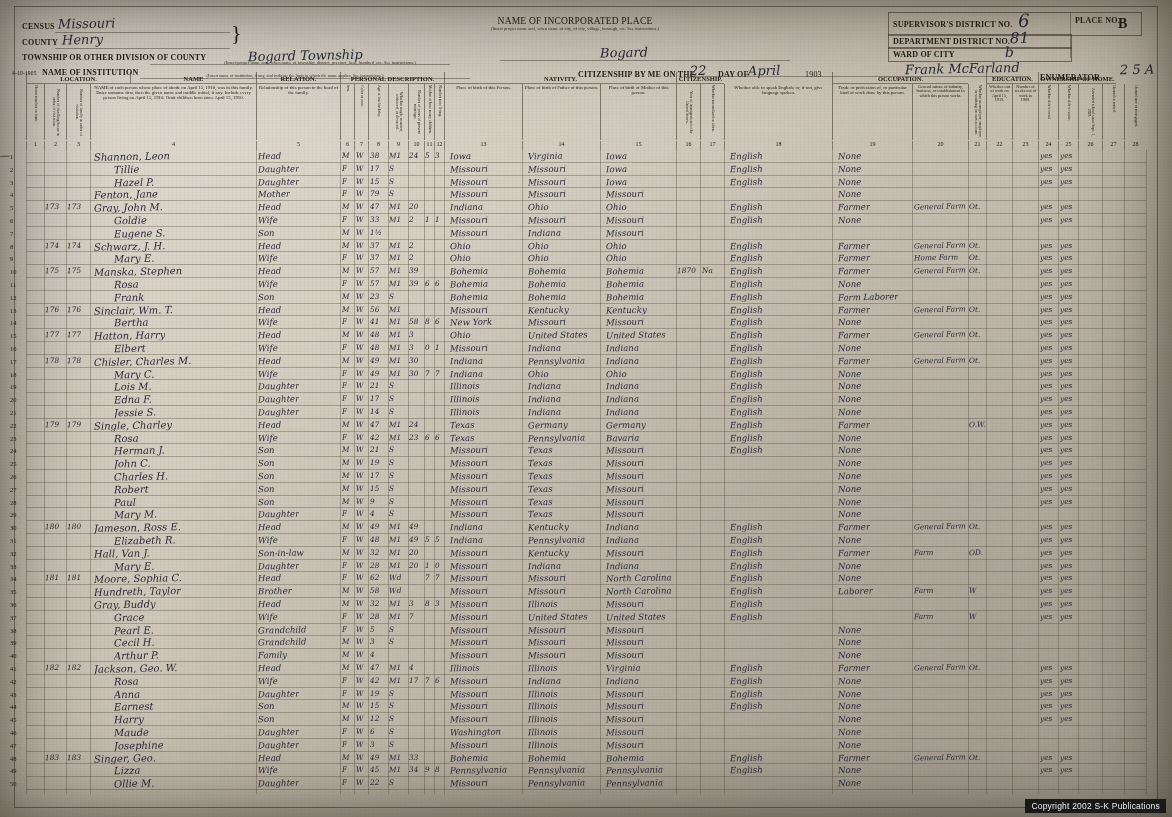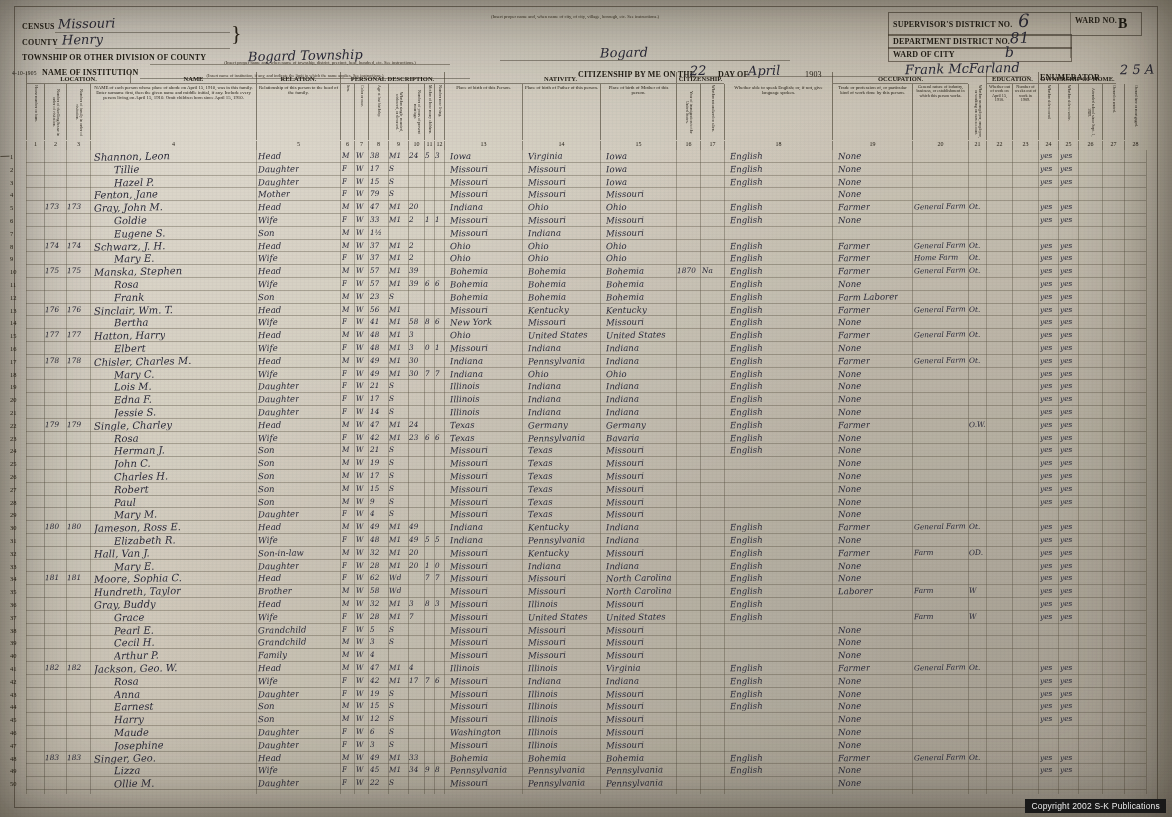--- a/index.html
+++ b/index.html
@@ -99,38 +99,39 @@
   <div class="small" style="position:absolute;left:205px;top:60px;width:230px;font-size:4.6px;color:#3a3225;text-align:center;">(Insert proper name and, when name of township, district, precinct, beat, hundred, etc. See instructions.)</div>
   <div class="hw hand" style="left:248px;top:48px;font-size:13px;">Bogard Township</div>
   <div class="rule" style="left:150px;top:64px;width:300px;"></div>
 
   <div class="lbl" style="left:42px;top:68px;">NAME OF INSTITUTION</div>
   <div class="small" style="position:absolute;left:170px;top:73px;width:250px;font-size:4.4px;color:#3a3225;text-align:center;">(Insert name of institution, if any, and indicate the limit in which the name applies. See instructions.)</div>
   <div class="rule" style="left:140px;top:78px;width:330px;"></div>
   <div class="lbl" style="left:12px;top:70px;font-weight:normal;font-size:5.5px;">4-10-1905</div>
 
   <div class="hdr-title">
+    <div class="l3">NAME OF INCORPORATED PLACE</div>
     <div class="small" style="font-size:4.6px;color:#3a3225;">(Insert proper name and, when name of city, of city, village, borough, etc. See instructions.)</div>
   </div>
   <div class="rule" style="left:500px;top:60px;width:290px;"></div>
   <div class="hw hand" style="left:600px;top:45px;font-size:13px;">Bogard</div>
 
   <div class="lbl" style="left:578px;top:70px;">CITIZENSHIP BY ME ON THE</div>
   <div class="hw hand" style="left:690px;top:63px;font-size:13px;">22</div>
   <div class="lbl" style="left:718px;top:70px;">DAY OF</div>
   <div class="hw hand" style="left:748px;top:63px;font-size:13px;">April</div>
   <div class="lbl" style="left:805px;top:70px;font-weight:normal;">1903</div>
   <div class="hw hand" style="left:905px;top:61px;font-size:13px;">Frank McFarland</div>
   <div class="lbl" style="left:1040px;top:73px;">ENUMERATOR</div>
   <div class="rule" style="left:690px;top:76px;width:340px;"></div>
 
   <div class="trbox" style="left:888px;top:12px;width:252px;height:22px;"></div>
   <div class="lbl" style="left:893px;top:20px;">SUPERVISOR'S DISTRICT NO.</div>
   <div class="hw hand" style="left:1018px;top:10px;font-size:18px;">6</div>
-  <div class="lbl" style="left:1075px;top:16px;">WARD NO.</div>
+  <div class="lbl" style="left:1075px;top:16px;">PLACE NO.</div>
   <div style="position:absolute;left:1118px;top:16px;font-size:14px;font-weight:bold;color:#1d1a14;">B</div>
   <div class="vrule" style="left:1070px;top:12px;height:46px;"></div>
 
   <div class="trbox" style="left:888px;top:34px;width:182px;height:13px;"></div>
   <div class="lbl" style="left:893px;top:37px;">DEPARTMENT DISTRICT NO.</div>
   <div class="hw hand" style="left:1010px;top:29px;font-size:15px;">81</div>
 
   <div class="trbox" style="left:888px;top:47px;width:182px;height:13px;"></div>
   <div class="lbl" style="left:893px;top:50px;">WARD OF CITY</div>
   <div class="hw hand" style="left:1005px;top:44px;font-size:14px;">b</div>

